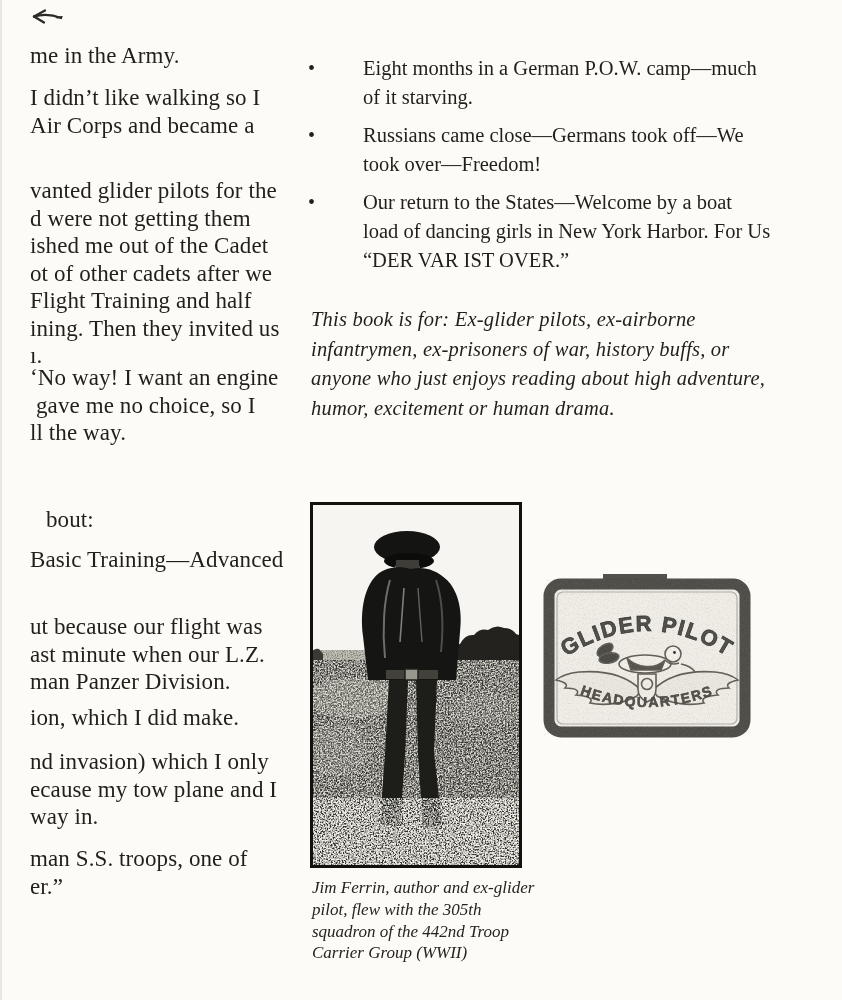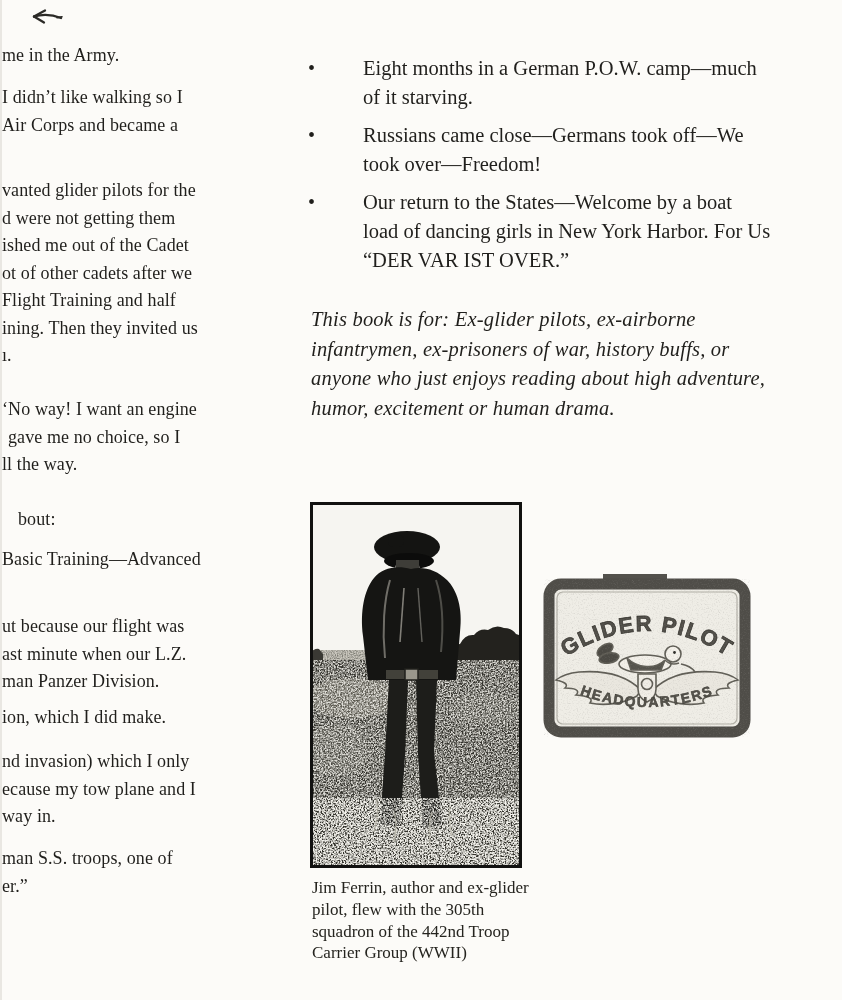--- a/index.html
+++ b/index.html
@@ -6,34 +6,34 @@
   .page{
     position:relative;width:842px;height:1000px;overflow:hidden;
     background:#fcfbf8;
     font-family:"Liberation Serif", serif;
     color:#201f1c;
   }
   .scan-edge{position:absolute;left:0;top:0;width:2px;height:1000px;background:#e9e7e2;}
   .back-arrow{position:absolute;left:14px;top:3px;width:50px;height:28px;cursor:pointer;}
   
   .para{position:absolute;left:2px;}
-  .ln{font-size:18px;line-height:27.5px;white-space:nowrap;letter-spacing:0.1px;}
+  .ln{font-size:23px;line-height:27.5px;white-space:nowrap;letter-spacing:0.1px;padding-left:28px;}
   .bold .ln{font-weight:normal;margin-left:16px;}
   
   .bullet-item{position:absolute;left:308px;}
   .dot{position:absolute;left:0;top:0;font-size:20px;line-height:29px;}
   .btxt{margin-left:27px;}
   .bln{font-size:20.5px;line-height:29px;white-space:nowrap;margin-left:28px;}
   
   .dedication{position:absolute;left:311px;top:305px;font-style:italic;}
   .dln{font-size:20.5px;line-height:29.5px;white-space:nowrap;letter-spacing:0.2px;}
   
   .photo{position:absolute;left:310px;top:502px;width:212px;height:366px;}
   
-  .caption{position:absolute;left:312px;top:877px;}
+  .caption{position:absolute;left:312px;top:877px;font-style:italic;}
   .cln{font-size:17px;line-height:21.8px;white-space:nowrap;color:#25241f;}
   
   .sign{position:absolute;left:541px;top:572px;width:212px;height:168px;}
 </style>
 </head>
 <body>
 
 <div class="page">
   <div class="scan-edge"></div>
 
@@ -53,21 +53,21 @@
   </div>
   <div class="para" style="top:177px">
     <div class="ln">vanted glider pilots for the</div>
     <div class="ln">d were not getting them</div>
     <div class="ln">ished me out of the Cadet</div>
     <div class="ln">ot of other cadets after we</div>
     <div class="ln">Flight Training and half</div>
     <div class="ln">ining. Then they invited us</div>
     <div class="ln">ı.</div>
   </div>
-  <div class="para" style="top:396px">
+  <div class="para" style="top:364px">
     <div class="ln">‘No way! I want an engine</div>
     <div class="ln" style="margin-left:6px">gave me no choice, so I</div>
     <div class="ln">ll the way.</div>
   </div>
   <div class="para bold" style="top:506px">
     <div class="ln">bout:</div>
   </div>
   <div class="para" style="top:546px">
     <div class="ln">Basic Training—Advanced</div>
   </div>

